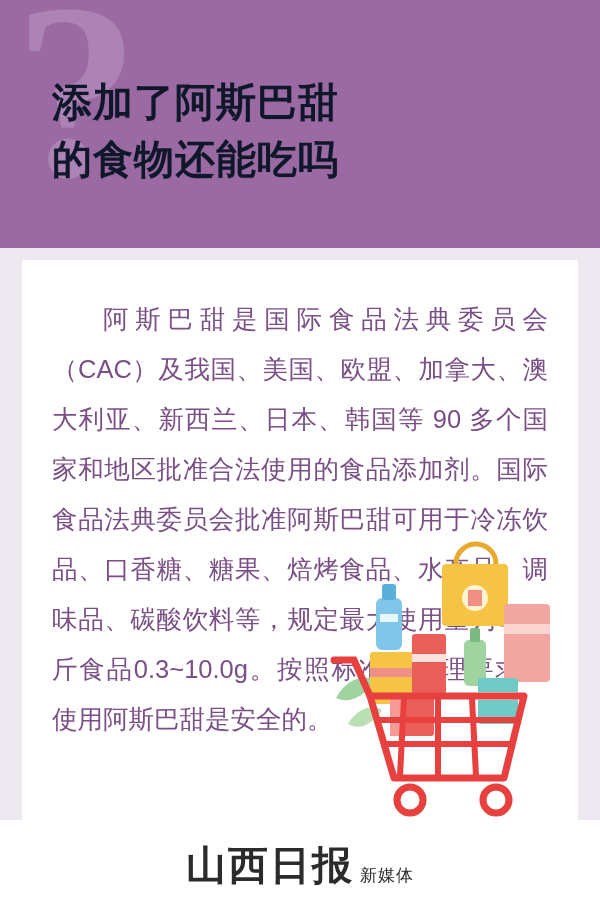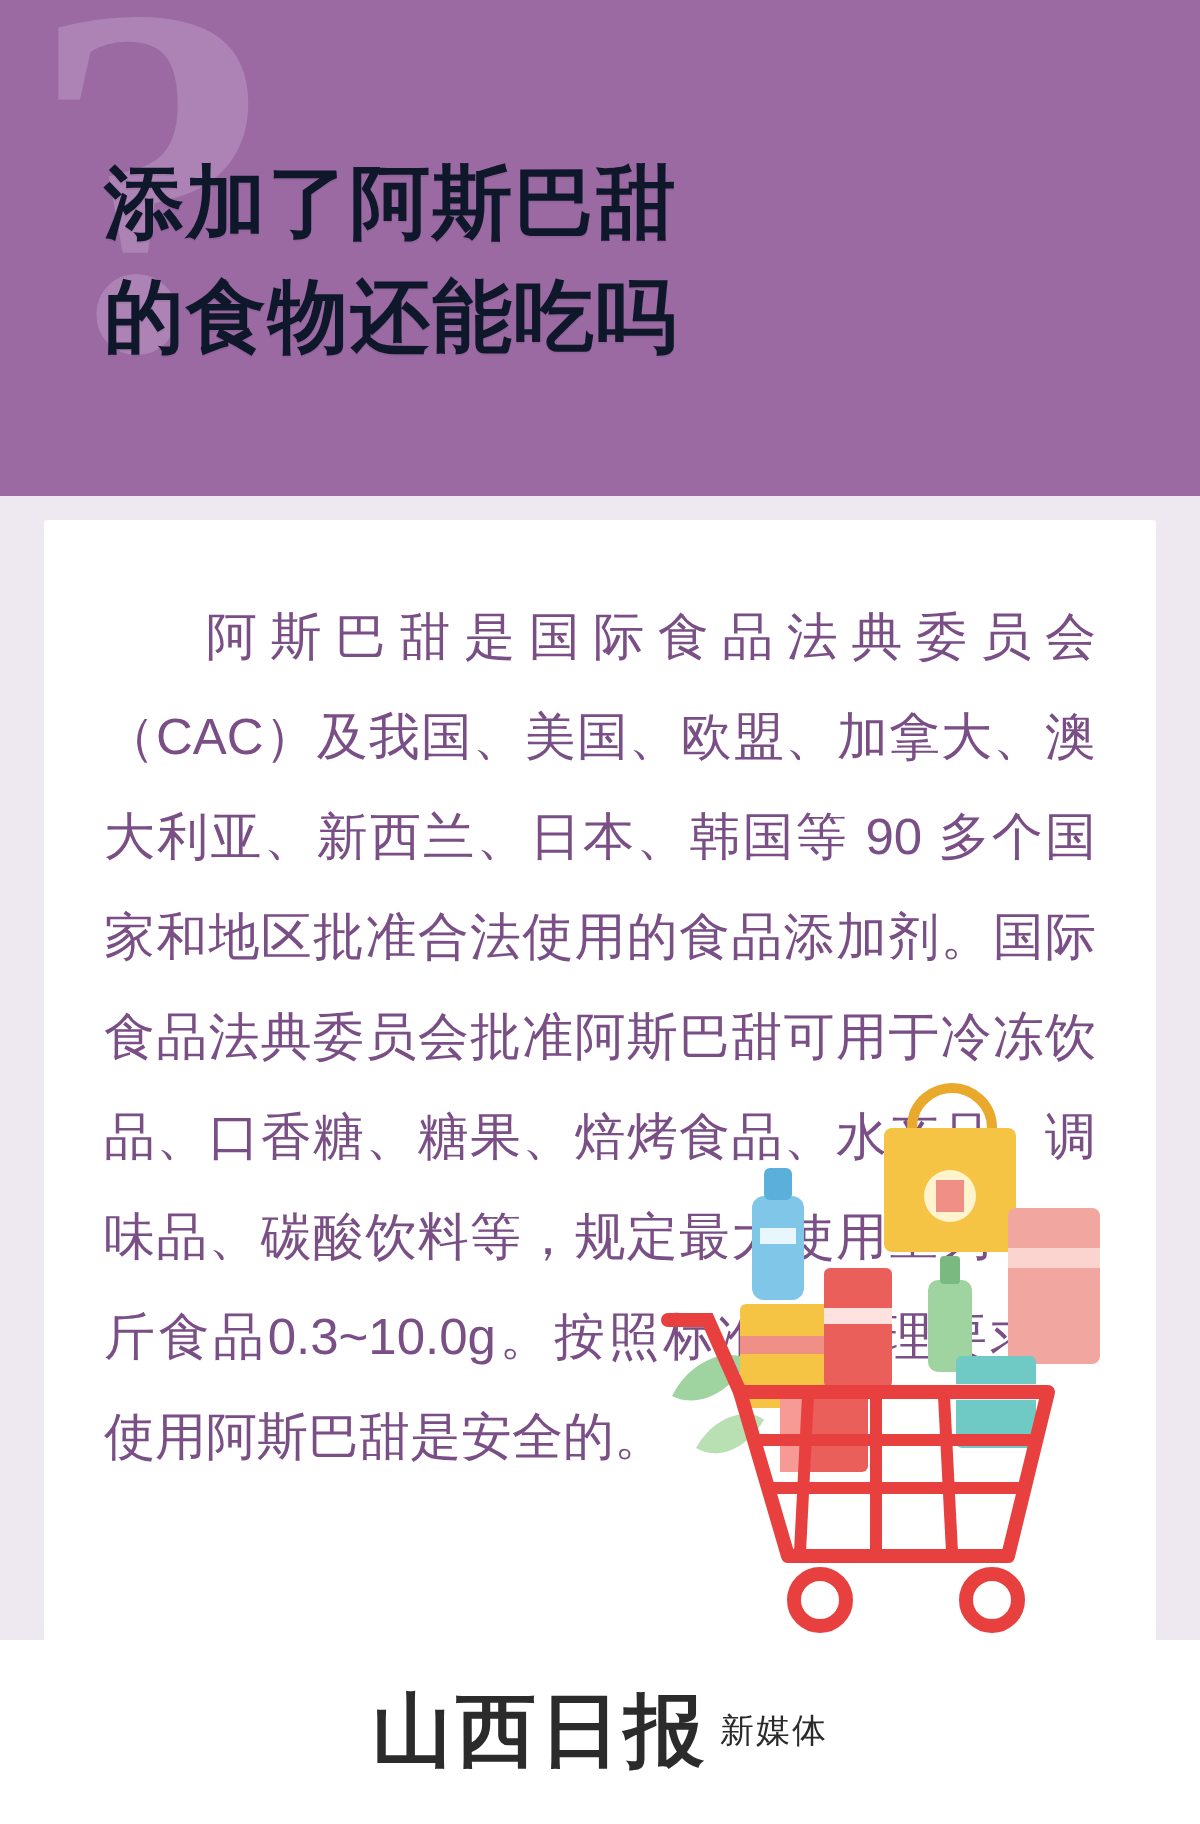--- a/index.html
+++ b/index.html
@@ -95,21 +95,21 @@
     bottom: 0;
     width: 600px;
     height: 92px;
     background: #ffffff;
     display: flex;
     align-items: center;
     justify-content: center;
   }
   .logo-wrap {
     display: flex;
-    align-items: center;
+    align-items: flex-end;
     gap: 6px;
   }
   .logo-main {
     font-family: "Liberation Serif", serif;
     font-size: 40px;
     font-weight: bold;
     color: #2b2b2b;
     letter-spacing: 2px;
     line-height: 1;
   }

